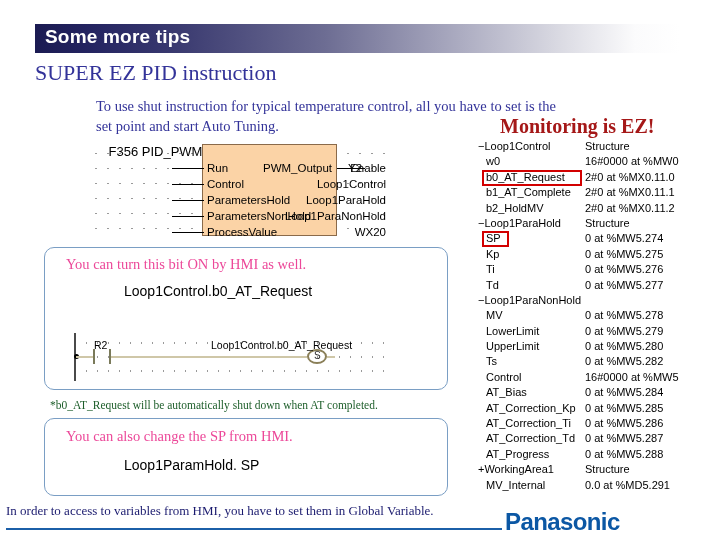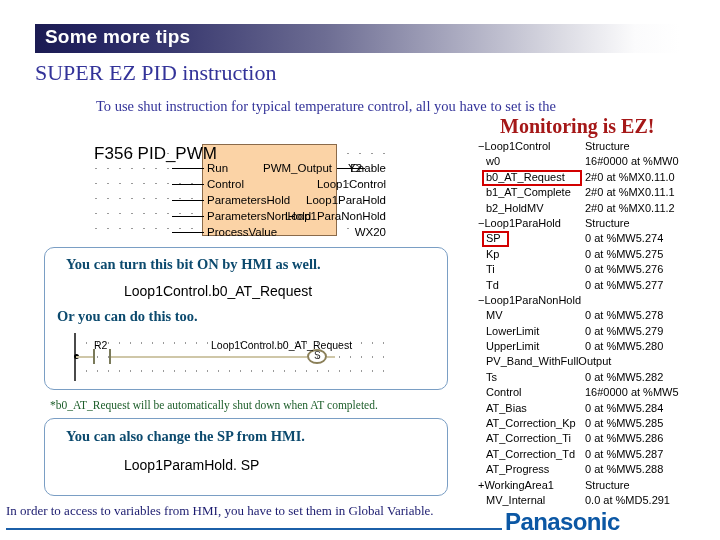--- a/index.html
+++ b/index.html
@@ -47,21 +47,21 @@
     background-image:radial-gradient(#9a9a9a 0.6px, transparent 0.7px);
     background-size:12px 15px;background-position:2px 4px;
   }
   .fbd .box{
     position:absolute;left:114px;top:2px;width:135px;height:92px;
     background:#fbd3a6;border:1px solid #8a6a4a;
     box-sizing:border-box;
   }
   .fbd .boxtitle{
     position:absolute;left:0;top:2px;width:135px;text-align:center;
-    font-size:17px;
+    font-size:13px;
   }
   .fbd .pin-in{
     position:absolute;left:119px;font-size:11.5px;text-align:left;
   }
   .fbd .pin-out{
     position:absolute;left:0;width:244px;text-align:right;font-size:11.5px;
   }
   .fbd .lbl{
     position:absolute;right:0;width:114px;text-align:right;
     padding-right:2px;box-sizing:border-box;font-size:11.5px;
@@ -71,21 +71,21 @@
 
   
   .callout{
     position:absolute;background:#ffffff;border:1px solid #7a9ec4;
     border-radius:10px;box-sizing:border-box;
   }
   .c1{left:44px;top:247px;width:404px;height:143px;}
   .c2{left:44px;top:418px;width:404px;height:78px;}
   .hint{
     position:absolute;font-family:"Liberation Serif",serif;
-    font-weight:bold;font-size:14.5px;color:#0c4a6e;
+    font-weight:normal;font-size:14.5px;color:#ec4899;
   }
   .var{
     position:absolute;font-family:"Liberation Sans",sans-serif;
     font-size:14px;color:#000;
   }
 
   
   .ladder{
     position:absolute;left:68px;top:333px;width:320px;height:48px;
   }
@@ -155,20 +155,21 @@
 <div class="slide">
 
   <div class="title-bar">
     <span>Some more tips</span>
   </div>
   <div class="subtitle">SUPER EZ PID instruction</div>
 
   <div class="intro">
     <span>To use shut instruction for typical temperature control, all you have to set is the</span>
     <span class="l2">
+      <span>set point and start Auto Tuning.</span>
       <span class="mon">Monitoring is EZ!</span>
     </span>
   </div>
 
   <div class="fbd">
     <div class="grid"></div>
     <div class="box"></div>
     <div class="boxtitle">F356 PID_PWM</div>
 
     <div class="lbl" style="top:20px">Enable</div>
@@ -191,21 +192,20 @@
     <div class="pin-in" style="top:68px">ParametersNonHold</div>
 
     <div class="lbl" style="top:84px">WX20</div>
     <div class="wire" style="left:84px;top:90px;width:32px"></div>
     <div class="pin-in" style="top:84px">ProcessValue</div>
   </div>
 
   <div class="callout c1"></div>
   <div class="hint" style="left:66px;top:256px">You can turn this bit ON by HMI as well.</div>
   <div class="var" style="left:124px;top:283px">Loop1Control.b0_AT_Request</div>
-  <div class="hint" style="left:57px;top:308px">Or you can do this too.</div>
 
   <div class="ladder">
     <div class="grid"></div>
     <div class="rail"></div>
     <div class="node"></div>
     <div class="wireL" style="left:8px;width:17px"></div>
     <div class="contact-l" style="left:25px"></div>
     <div class="contact-l" style="left:41px"></div>
     <div class="wireL" style="left:43px;width:196px"></div>
     <div class="coil" style="left:239px">
@@ -275,24 +275,20 @@
       </div>
       <div class="mrow indent">
         <span class="nm">LowerLimit</span>
         <span class="vl">0 at %MW5.279</span>
       </div>
       <div class="mrow indent">
         <span class="nm">UpperLimit</span>
         <span class="vl">0 at %MW5.280</span>
       </div>
       <div class="mrow indent">
-        <span class="nm">PV_Band_WithFullOutput</span>
-        <span class="vl"></span>
-      </div>
-      <div class="mrow indent">
         <span class="nm">Ts</span>
         <span class="vl">0 at %MW5.282</span>
       </div>
       <div class="mrow indent">
         <span class="nm">Control</span>
         <span class="vl">16#0000 at %MW5</span>
       </div>
       <div class="mrow indent">
         <span class="nm">AT_Bias</span>
         <span class="vl">0 at %MW5.284</span>

